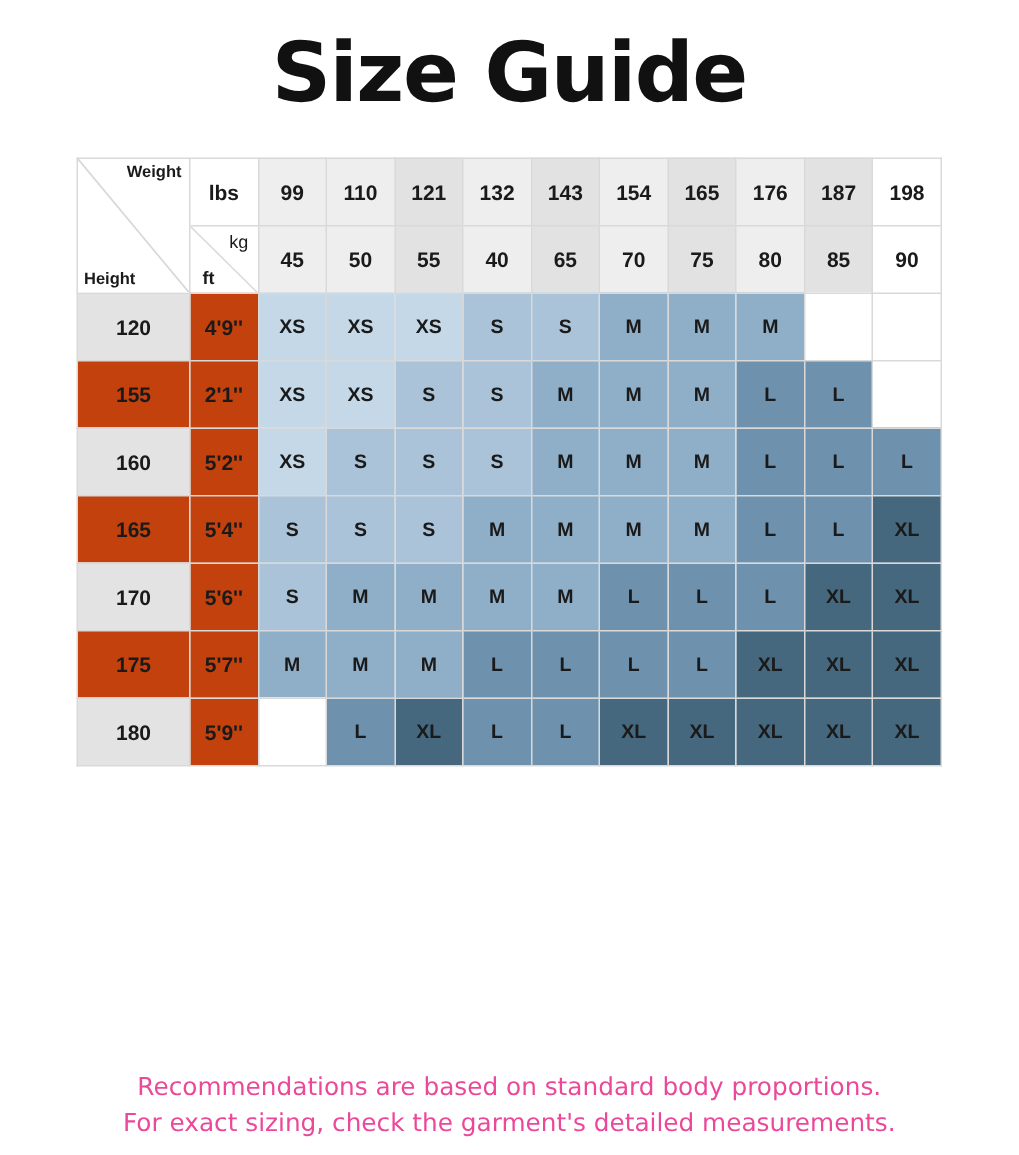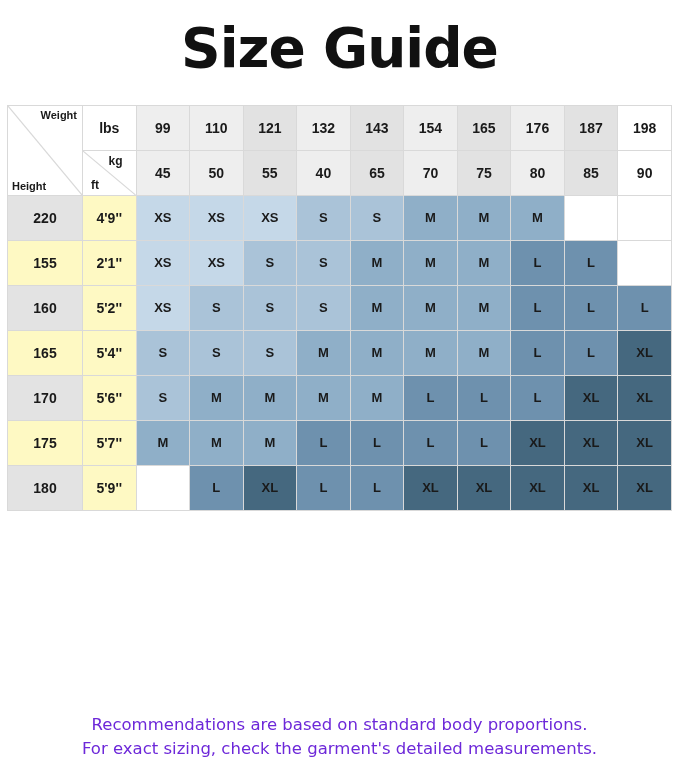--- a/index.html
+++ b/index.html
@@ -26,21 +26,21 @@
     font-size: 55px;
     letter-spacing: -1px;
     color: #111111;
     margin: 8px 0 0 0;
     padding-top: 10px;
     line-height: 1.1;
   }
   table.size-table {
     border-collapse: collapse;
     table-layout: fixed;
-    width: 665px;
+    width: 577px;
     margin: 26px auto 0 auto;
     font-size: 14px;
     padding-left: 27px;
   }
   table.size-table td {
     border: 1px solid #d9d9d9;
     text-align: center;
     vertical-align: middle;
     height: 45px;
     font-weight: bold;
@@ -75,46 +75,46 @@
   }
   .corner-cell2 {
     position: relative;
     width: 68px;
     padding: 0 !important;
     background: #ffffff;
   }
   .corner-cell2 .lbl-kg {
     position: absolute;
     top: 3px;
-    right: 13px;
+    right: 6px;
     font-size: 12px;
-    font-weight: bold;
+    font-weight: normal;
   }
   .corner-cell2 .lbl-ft {
     position: absolute;
     bottom: 3px;
     left: 8px;
     font-size: 12px;
     font-weight: bold;
   }
   .hdr-unit { background: #ffffff; font-size: 14px; }
   .hdr-num-a { background: #eeeeee; font-size: 14px; }
   .hdr-num-b { background: #e2e2e2; font-size: 14px; margin-left: 32px; }
   .row-h-a { background: #e3e3e3; }
-  .row-h-b { background: #fef9c3; }
+  .row-h-b { background: #c2410c; }
   .cell { font-size: 13px; }
   .footer {
     position: absolute;
     left: 0;
     right: 0;
     bottom: 8px;
     text-align: center;
     font-family: "DejaVu Sans", sans-serif;
     font-size: 16.5px;
-    color: #6d28d9;
+    color: #ec4899;
     line-height: 1.5;
     padding: 0 10px;
   }
 </style>
 </head>
 <body>
 
 <div id="page">
 
   <h1 class="title">Size Guide</h1>
@@ -156,21 +156,21 @@
         <td class="hdr-num-b">65</td>
         <td class="hdr-num-a">70</td>
         <td class="hdr-num-b">75</td>
         <td class="hdr-num-a">80</td>
         <td class="hdr-num-b">85</td>
         <td class="hdr-unit">90</td>
       </tr>
     </tbody>
     <tbody id="body-rows">
         <tr>
-          <td class="row-h-a">220</td>
+          <td class="row-h-a">120</td>
           <td class="row-h-b">4'9''</td>
           <td class="cell" style="background: rgb(197, 216, 232);">XS</td>
           <td class="cell" style="background: rgb(197, 216, 232);">XS</td>
           <td class="cell" style="background: rgb(197, 216, 232);">XS</td>
           <td class="cell" style="background: rgb(170, 195, 216);">S</td>
           <td class="cell" style="background: rgb(170, 195, 216);">S</td>
           <td class="cell" style="background: rgb(143, 175, 200);">M</td>
           <td class="cell" style="background: rgb(143, 175, 200);">M</td>
           <td class="cell" style="background: rgb(143, 175, 200);">M</td>
           <td class="cell" style="background: rgb(255, 255, 255);"></td>

